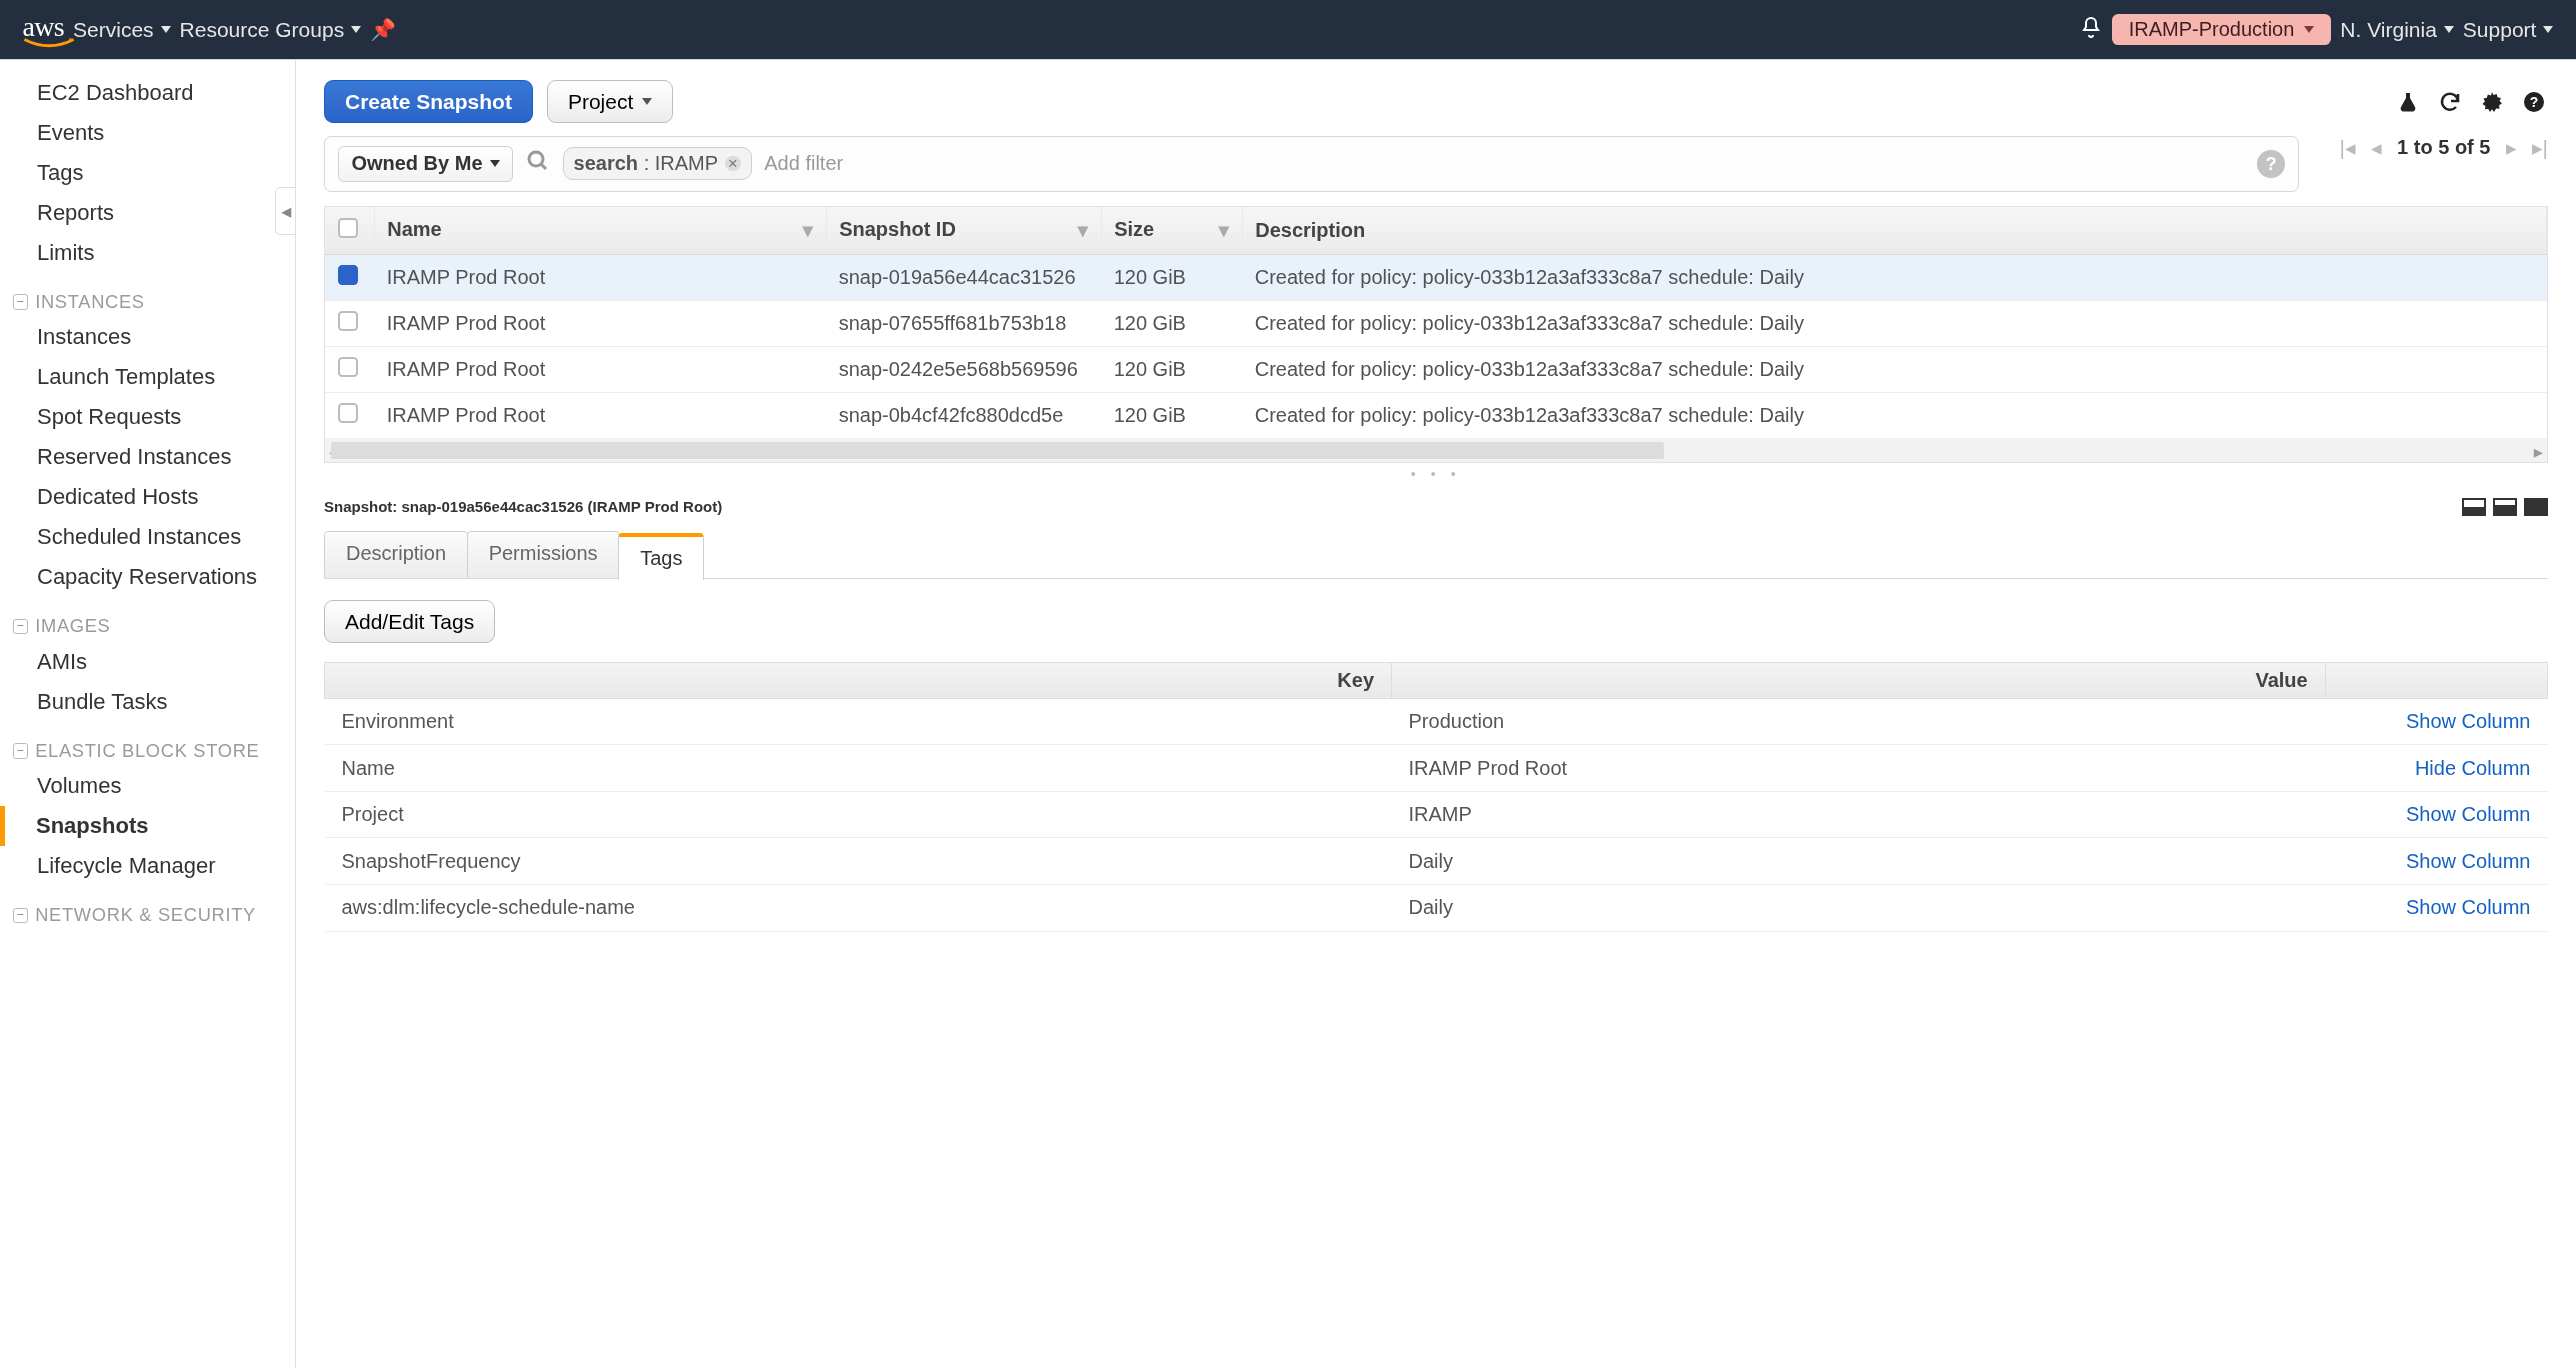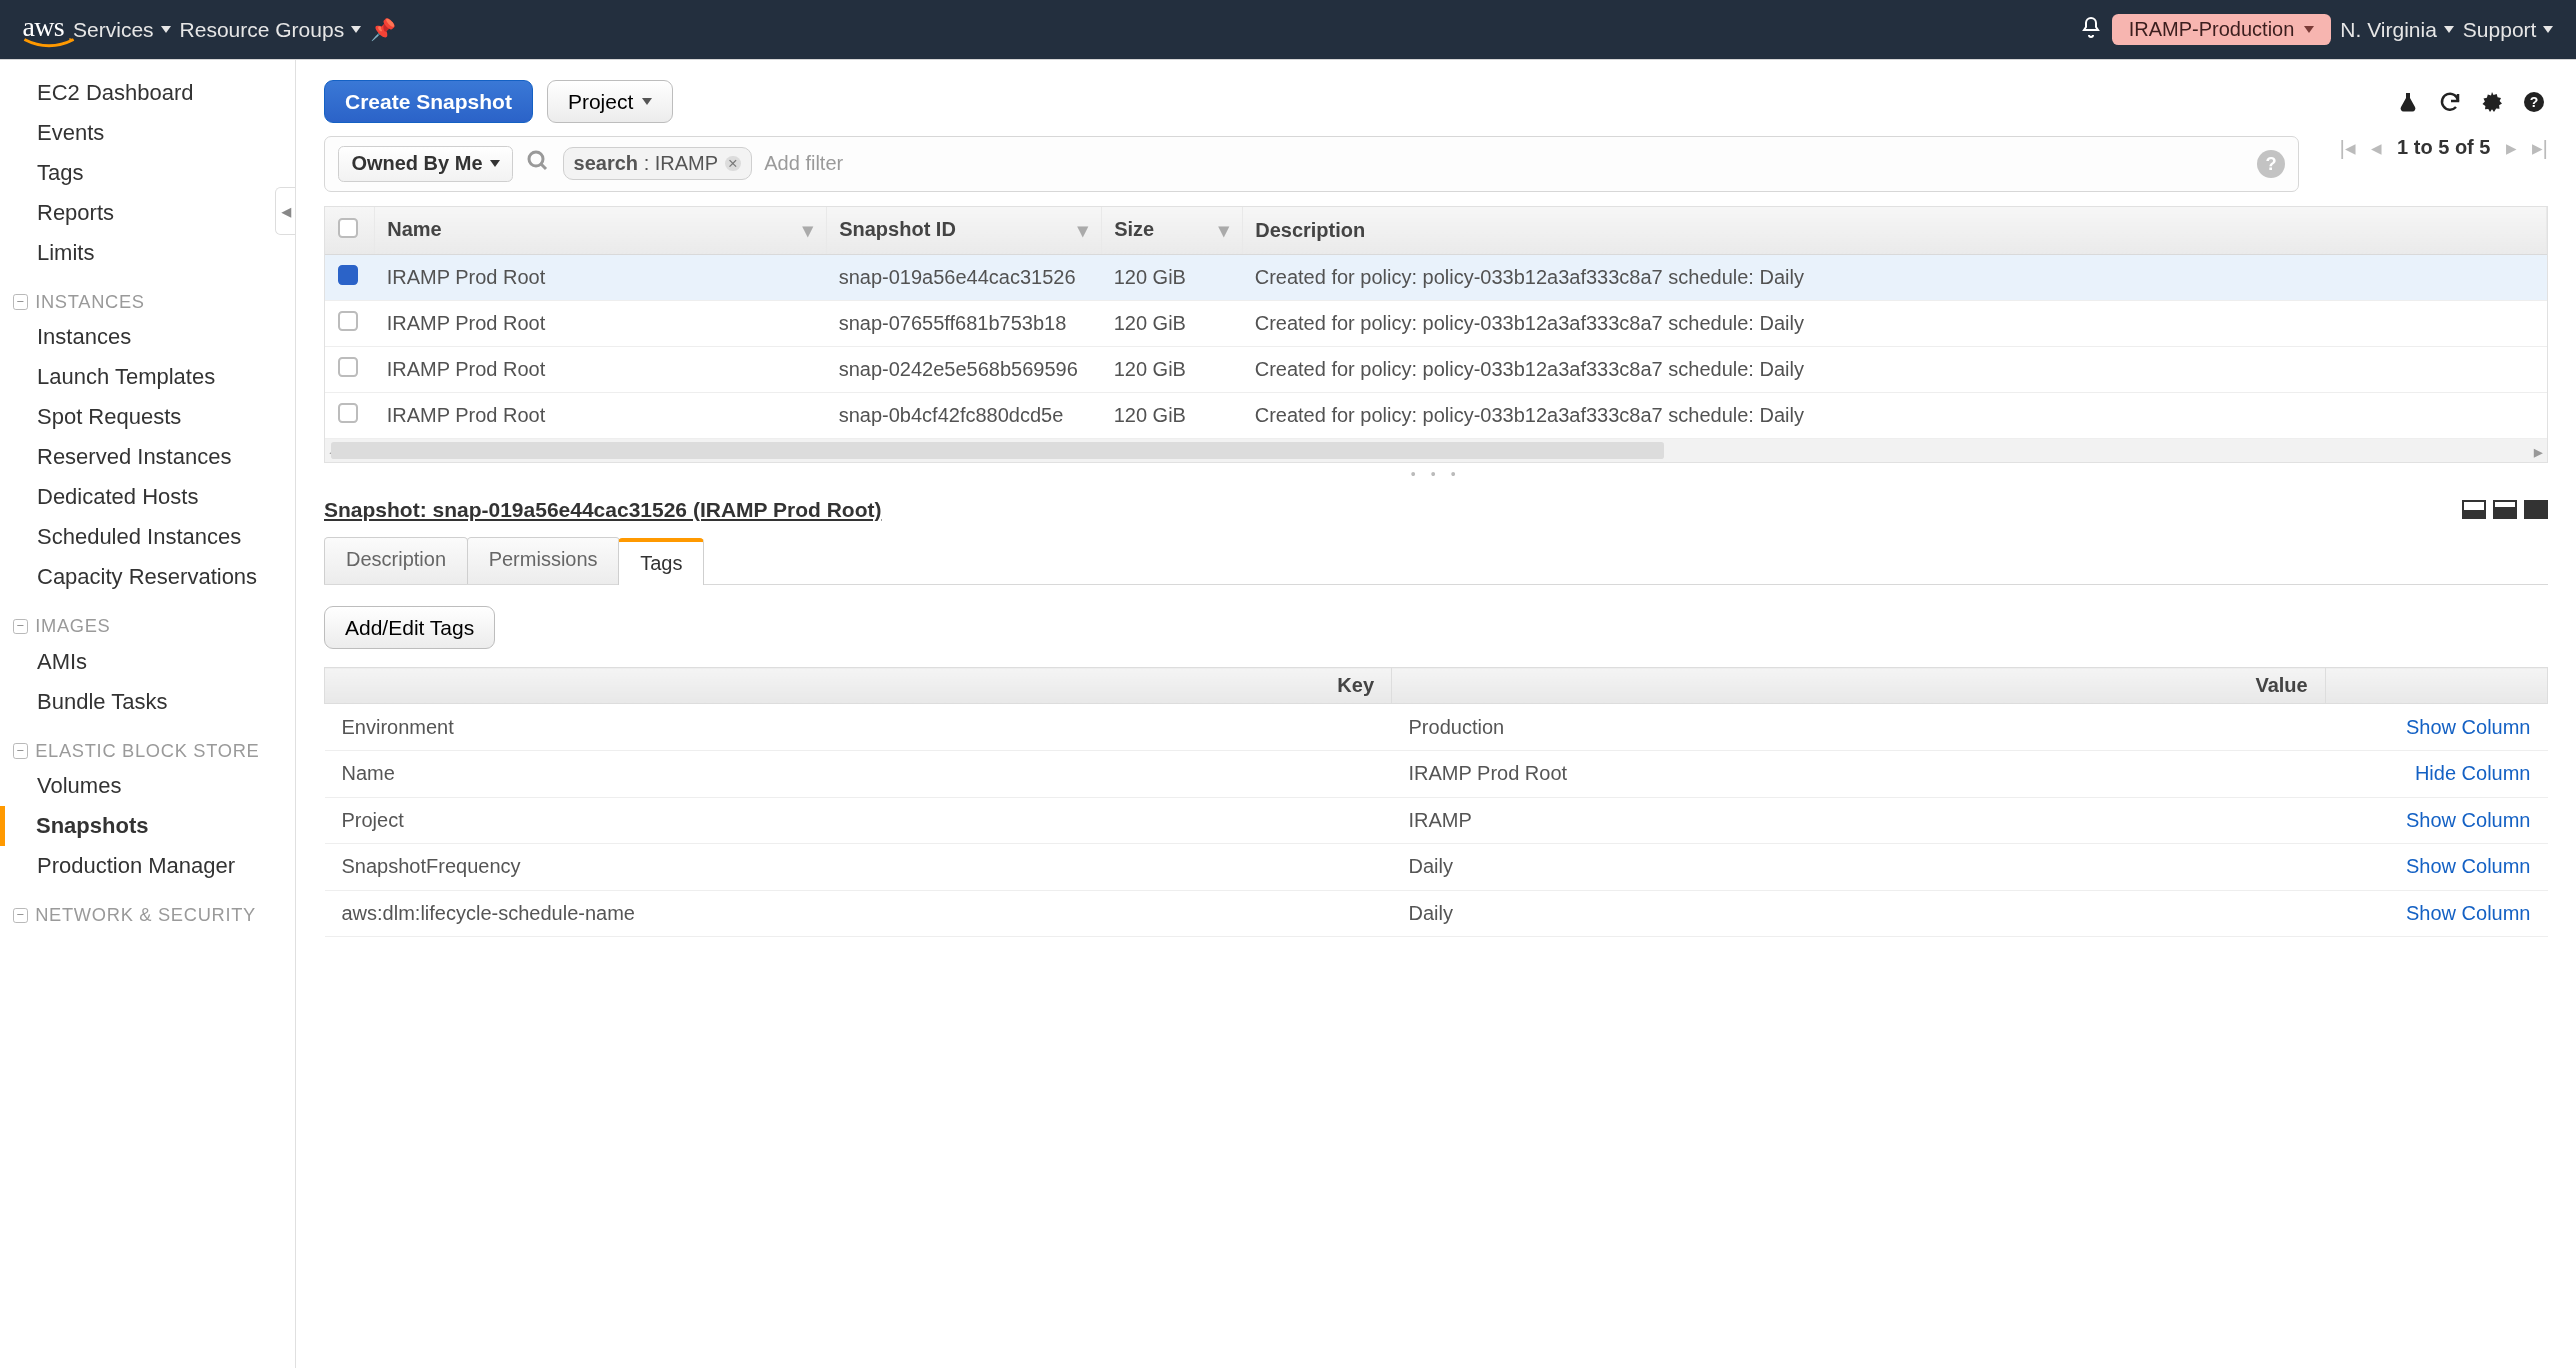--- a/index.html
+++ b/index.html
@@ -65,21 +65,21 @@
   .hscroll { height:24px; background:#f2f2f2; border:1.4px solid #e1e1e1; border-top:none; margin:0 28px; position:relative;}
   .hscroll .thumb{ position:absolute; top:2.8px; left:5.6px; height:17px; width:60%; background:#dcdcdc; border-radius:2.8px;}
   .hscroll .harrow{ position:absolute; top:1.4px; font-size:18.3px; color:#999;}
   .hscroll .harrow.left{left:4.2px;} .hscroll .harrow.right{right:4.2px;}
 
   .split-dots { text-align:center; color:#bbb; letter-spacing:5.6px; font-size:14px; padding:2.8px 0;}
 
   
   .detail { margin:0 28px; }
   .detail-header { display:flex; align-items:center; padding:12.7px 0 7px 0; }
-  .detail-title { font-weight:700; font-size:21px;text-decoration:underline; }
+  .detail-title { font-weight:700; font-size:15px; }
   .detail-header .spacer{flex:1;}
   .layout-toggle { display:flex; gap:7px; }
   .layout-toggle .lt { width:24px; height:18.3px; border:2.1px solid #333; cursor:pointer; position:relative;}
   .layout-toggle .lt.a::after{content:"";position:absolute;left:0;right:0;top:55%;height:45%;background:#333;}
   .layout-toggle .lt.b::after{content:"";position:absolute;left:0;right:0;top:35%;height:65%;background:#333;}
   .layout-toggle .lt.c{background:#333;}
 
   .tabs { display:flex; border-bottom:1.4px solid #d8d8d8; gap:0; margin-top:8.5px;}
   .tab { padding:10px 21px; border:1.4px solid #cfcfcf; border-bottom:none; background:linear-gradient(#fbfbfb,#ececec); color:#666; cursor:pointer; border-radius:4.2px 4.2px 0 0; margin-right:-1.4px;}
   .tab.active { background:#fff; color:#333; border-top:4.2px solid #ff9900; position:relative; top:1.4px; font-weight:500;}
@@ -159,21 +159,21 @@
           <span>IMAGES</span>
         </div>
         <div class="side-link">AMIs</div>
         <div class="side-link">Bundle Tasks</div>
         <div class="side-group">
           <span class="collapse-box">−</span>
           <span>ELASTIC BLOCK STORE</span>
         </div>
         <div class="side-link">Volumes</div>
         <div class="side-link active">Snapshots</div>
-        <div class="side-link">Production Manager</div>
+        <div class="side-link">Lifecycle Manager</div>
         <div class="side-group">
           <span class="collapse-box">−</span>
           <span>NETWORK &amp; SECURITY</span>
         </div>
       </div>
   </div>
 
   <div class="main">
 
     <div class="action-bar">

